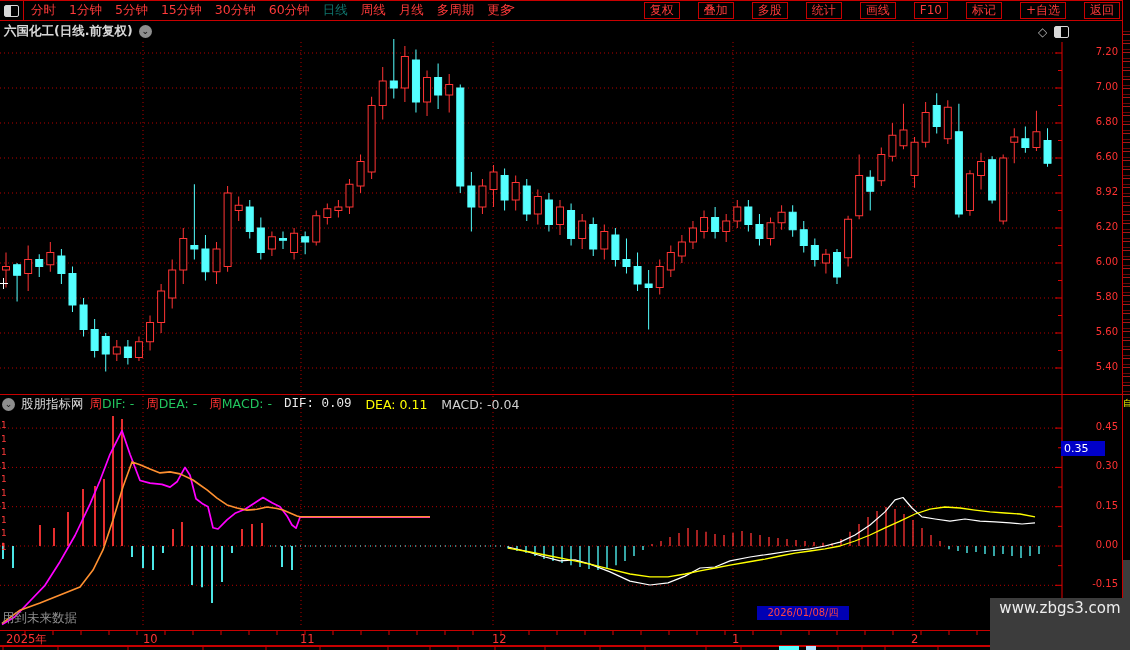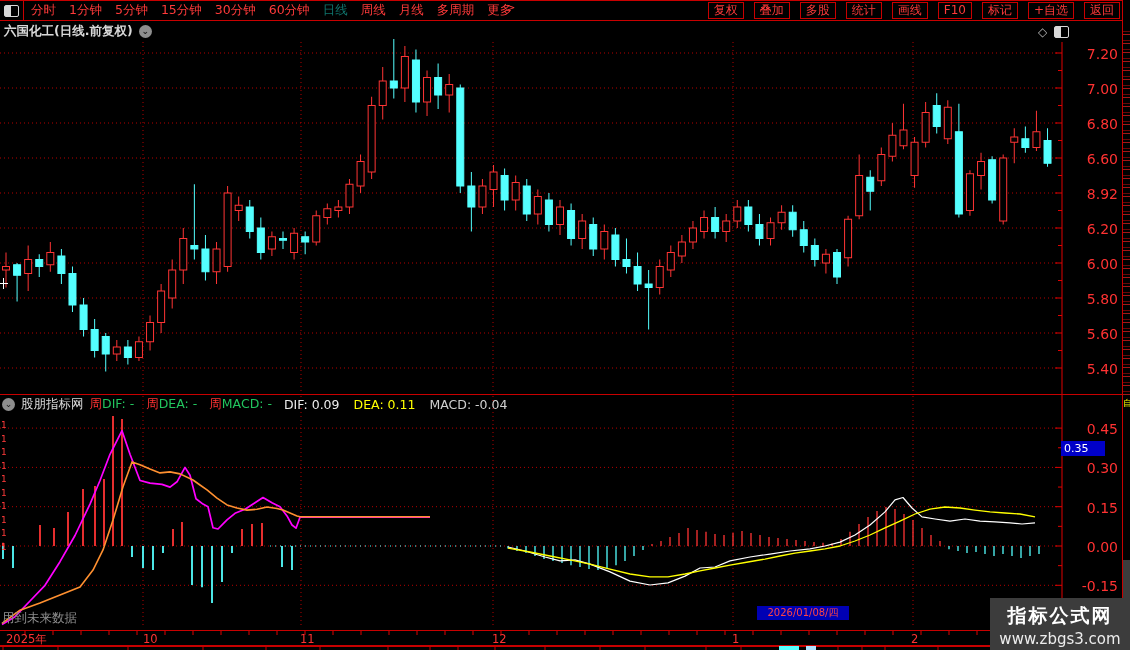--- a/index.html
+++ b/index.html
@@ -8,41 +8,41 @@
   #stage{position:absolute;left:0;top:0;width:1130px;height:650px;background:#000;}
   
   #menubar{left:0;top:1px;width:1122px;height:19px;display:flex;}
   #menu-icon-cell{width:23px;height:19px;border-right:1px solid #c80000;display:flex;align-items:center;justify-content:center;flex:0 0 auto;}
   .panel-icon{width:13px;height:10px;border:1px solid #d8d8d8;border-radius:2px;position:relative;}
   .panel-icon::after{content:"";position:absolute;left:0;top:0;width:6px;height:10px;background:#d8d8d8;}
   #menu-items{display:flex;align-items:center;gap:13px;padding-left:7px;}
   .mitem{color:#ff3a3a;font-size:12.5px;white-space:nowrap;cursor:default;}
   .mitem.active{color:#0f766e;}
   #more-arrow{color:#ff3a3a;font-size:11px;margin-left:-6px;}
-  #toolbar{position:absolute;right:10px;top:1px;height:19px;display:flex;align-items:center;gap:10px;}
+  #toolbar{position:absolute;right:10px;top:1px;height:19px;display:flex;align-items:center;gap:18px;}
   .tbtn{border:1px solid #c80000;color:#ff3a3a;font-size:12px;height:15px;line-height:15px;padding:0 5px;white-space:nowrap;}
   
   #titlebar{left:4px;top:24px;height:14px;display:flex;align-items:center;gap:6px;font-weight:bold;}
   #title-text{color:#d8d8d8;font-size:12.5px;white-space:nowrap;}
   .circle-chev{width:13px;height:13px;border-radius:50%;background:#8e8e8e;color:#1a1a1a;font-size:9px;line-height:12px;text-align:center;}
   #title-right-icons{position:absolute;left:1038px;top:25px;display:flex;gap:7px;align-items:center;}
   #diamond-icon{color:#b0b0b0;font-size:12px;}
   
-  .axlabel{position:absolute;color:#ff3232;font-size:14px;width:52px;text-align:right;left:1066px;}
+  .axlabel{position:absolute;color:#ff3232;font-size:10px;width:52px;text-align:right;left:1066px;}
   .datelabel{position:absolute;color:#ff3232;font-size:11.5px;top:632px;white-space:nowrap;}
   #ind-highlight{position:absolute;left:1061px;top:441px;width:41px;height:15px;background:#0000c8;color:#fff;
      font-size:11px;line-height:15px;padding-left:3px;}
   #date-highlight{position:absolute;left:757px;top:606px;width:92px;height:13.5px;background:#0000b4;color:#ff4444;
      font-size:10px;line-height:13px;text-align:center;white-space:nowrap;}
   
   #ind-header{left:2px;top:397px;height:14px;display:flex;align-items:center;gap:6px;font-size:12.5px;white-space:nowrap;}
   .ih-site{color:#dcdcdc;}
   .ih-zhou{color:#ff3232;}
   .ih-mag{color:#22c55e;margin-right:6px;}
-  .ih-dif{color:#ececec;margin-right:8px;}
+  .ih-dif{color:#ececec;margin-right:8px;font-family:Liberation Mono, monospace;}
   .ih-dea{color:#ffff00;margin-right:8px;}
   .ih-macd{color:#d0d0d0;}
   
   #future-note{left:2px;top:610px;color:#8e8e8e;font-size:12.5px;}
   #watermark{left:990px;top:598px;width:140px;height:52px;background:#3c3c3c;text-align:center;}
   #wm1{color:#ffffff;font-size:19px;font-weight:bold;letter-spacing:2px;margin-top:5px;}
   #wm2{color:#ededed;font-size:15px;margin-top:1px;}
   
   #right-strip{left:1123px;top:0;width:7px;height:650px;background:#000;}
   #strip-pattern{position:absolute;left:0;top:28px;width:7px;height:367px;
@@ -550,21 +550,20 @@
       <span class="datelabel" style="left: 143px;">10</span>
       <span class="datelabel" style="left: 300px;">11</span>
       <span class="datelabel" style="left: 492px;">12</span>
       <span class="datelabel" style="left: 732px;">1</span>
       <span class="datelabel" style="left: 911px;">2</span>
     </div>
   <div id="date-highlight">2026/01/08/四</div>
 
   <div id="future-note" class="abs">用到未来数据</div>
   <div id="watermark" class="abs">
-    <div id="wm1">指标公式网</div>
     <div id="wm2">www.zbgs3.com</div>
   </div>
 
   <div id="right-strip" class="abs">
     <div id="strip-gray"></div>
     <div id="strip-pattern"></div>
     <span id="strip-yellow">自</span>
   </div>
   <div id="strip-digits" class="abs">
       <span>1</span>

